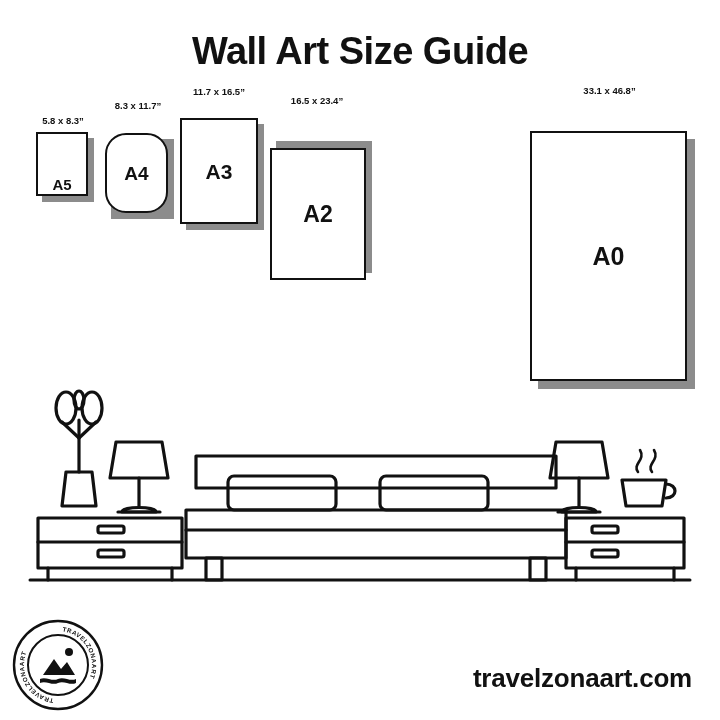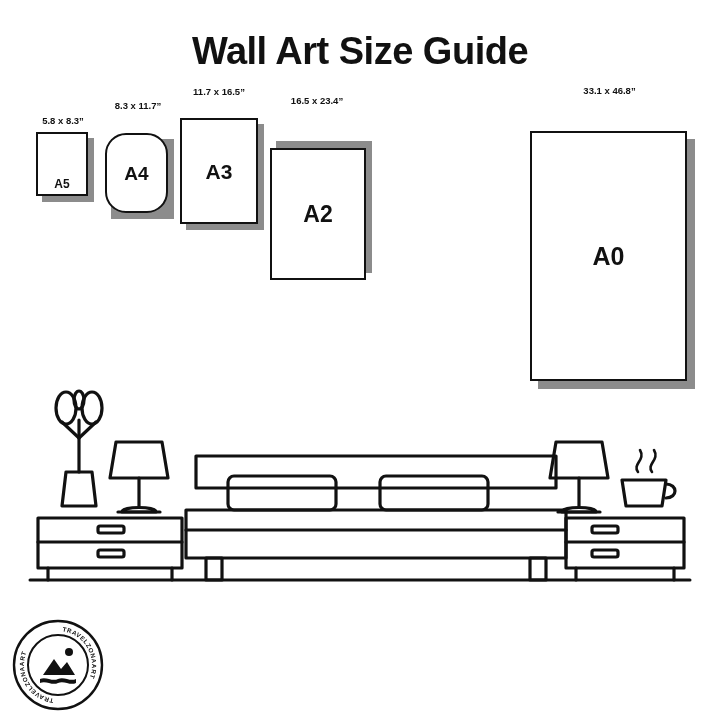--- a/index.html
+++ b/index.html
@@ -118,21 +118,21 @@
 <div id="page">
 
   <div id="title">Wall Art Size Guide</div>
 
   <div id="frames">
 
     <div class="frame-group" style="left:34px; top:115px; width:58px; height:80px;">
       <div class="frame-dim" style="top:0;">5.8 x 8.3”</div>
       <div class="frame-shadow" style="left:8px; top:23px; width:52px; height:64px;"></div>
       <div class="frame-box" style="left:2px; top:17px; width:52px; height:64px;">
-        <span class="frame-label" style="font-size:12px;margin-top:40px;">A5</span>
+        <span class="frame-label" style="font-size:15px;margin-top:40px;">A5</span>
       </div>
     </div>
 
     <div class="frame-group" style="left:98px; top:100px; width:80px; height:105px;">
       <div class="frame-dim" style="top:0;">8.3 x 11.7”</div>
       <div class="frame-shadow" style="left:13px; top:39px; width:63px; height:80px;"></div>
       <div class="frame-box" style="left:7px; top:33px; width:63px; height:80px;border-radius:21px;">
         <span class="frame-label" style="font-size:19px;">A4</span>
       </div>
     </div>
@@ -252,15 +252,16 @@
         <text class="logo-text">
           <textPath href="#arc-top" startOffset="2%">TRAVELZONAART</textPath>
         </text>
         <path id="arc-bottom" d="M46,80 a34,34 0 0,1 0,-68 a34,34 0 0,1 0,68" fill="none" stroke="none"></path>
         <text class="logo-text">
           <textPath href="#arc-bottom" startOffset="2%">TRAVELZONAART</textPath>
         </text>
       </svg>
     </div>
 
+    <div id="site-url">travelzonaart.com</div>
   </div>
 
 </div>
 
 </body></html>

